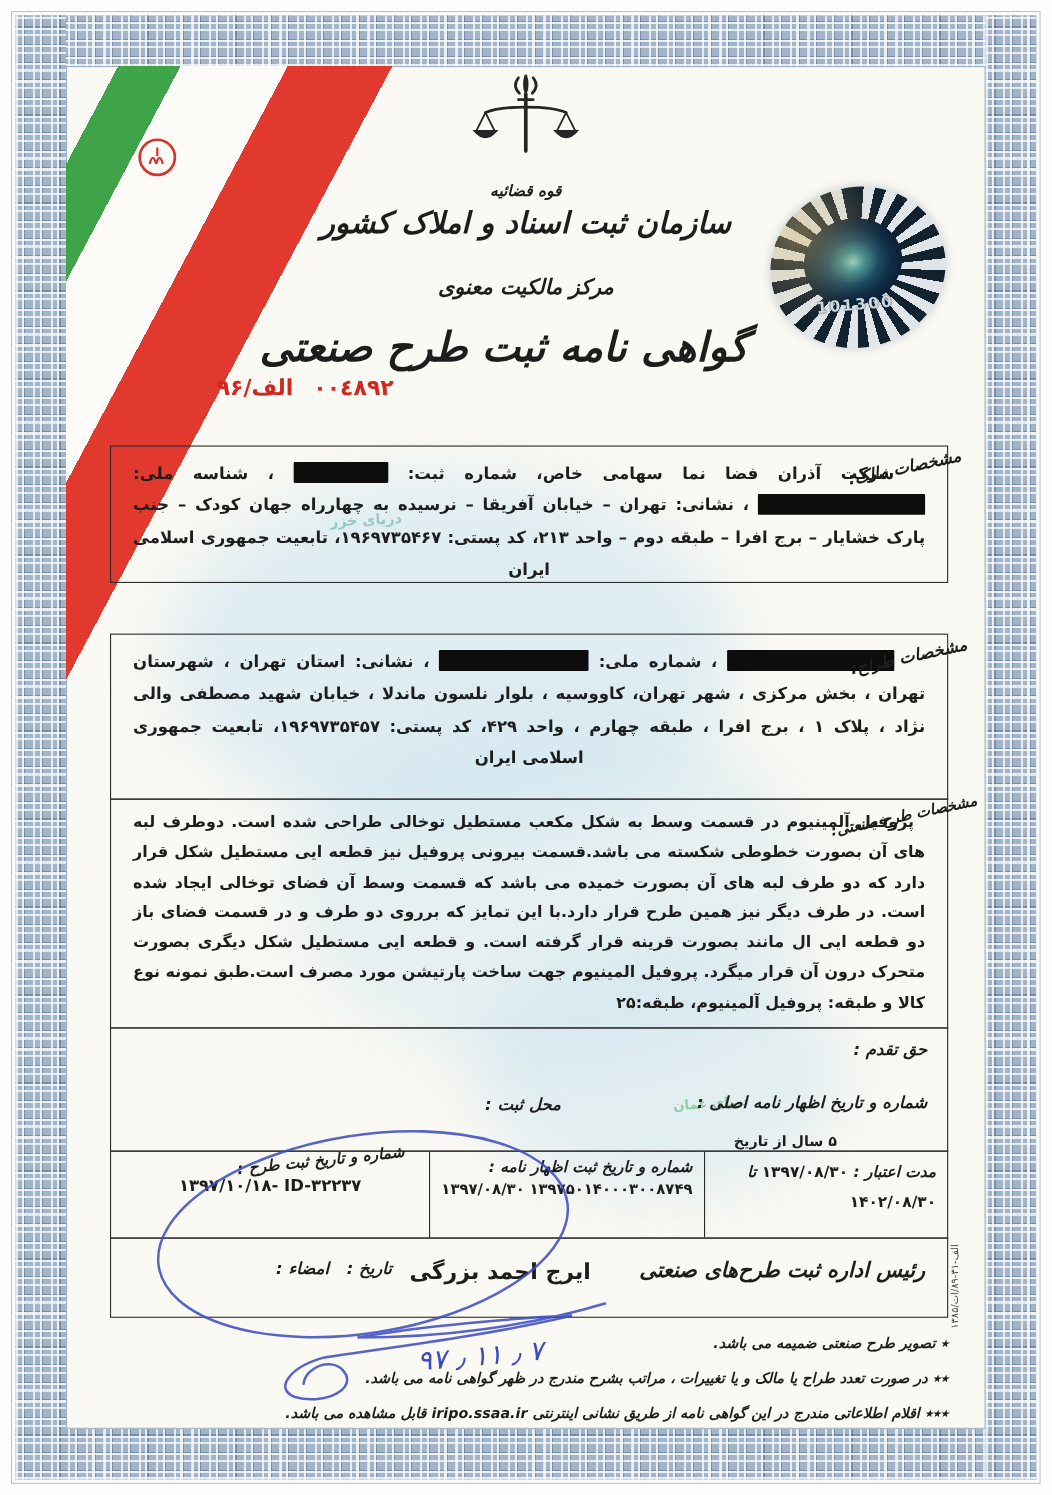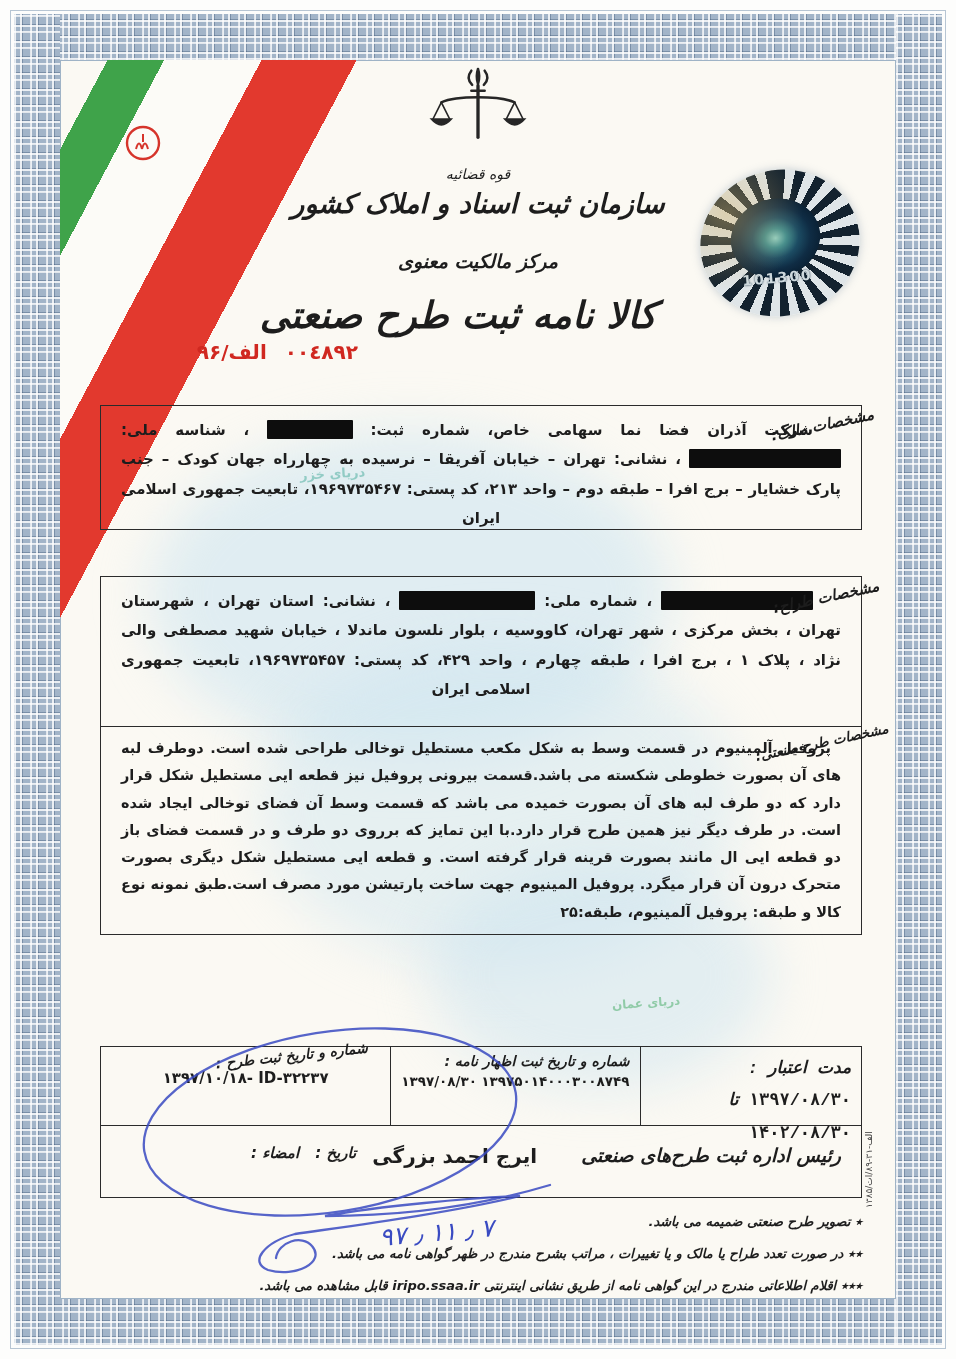--- a/index.html
+++ b/index.html
@@ -26,21 +26,21 @@
   .sea{position:absolute;font-weight:700;pointer-events:none;}
   .sea-n{left:300px;top:466px;font-size:13px;color:rgba(80,175,160,.55);transform:rotate(-3deg);}
   .sea-s{left:612px;top:996px;font-size:12px;color:rgba(90,180,120,.6);transform:rotate(-4deg);}
   
   .flag{position:absolute;left:60px;top:60px;width:400px;height:640px;overflow:hidden;pointer-events:none;
     background:linear-gradient(118deg, rgba(0,0,0,0) 0 42px, #3fa34a 42px 92px, #fcfbf7 92px 178px, #e2392e 178px 262px, rgba(0,0,0,0) 262px);}
   .flag-emblem{position:absolute;left:64px;top:64px;width:38px;height:38px;}
   
   .judiciary-emblem{position:absolute;left:428px;top:64px;width:100px;height:100px;}
   .h-line{position:absolute;text-align:center;direction:rtl;}
-  .judiciary-line{left:328px;top:166px;width:300px;font-size:14px;font-weight:400;font-style:italic;}
+  .judiciary-line{left:328px;top:166px;width:300px;font-size:14px;font-weight:700;font-style:italic;}
   .org-line{left:208px;top:188px;width:540px;font-size:27px;font-weight:700;font-style:italic;}
   .center-line{left:328px;top:250px;width:300px;font-size:19px;font-weight:700;font-style:italic;}
   .cert-title{left:148px;top:294px;width:620px;font-size:37px;font-weight:700;font-style:italic;}
   .serial{position:absolute;left:108px;top:340px;width:250px;direction:rtl;display:flex;gap:18px;
           color:#d02820;font-size:20px;font-weight:700;}
   
   .holo{position:absolute;left:700px;top:170px;width:160px;height:146px;border-radius:50%;transform:rotate(-14deg);
     background:
       radial-gradient(closest-side at 48% 46%, #8fd0c5 0%, #3f8d8f 14%, #1c4c63 30%, #0f2c44 46%, #0b2236 58%, rgba(0,0,0,0) 59%),
       repeating-conic-gradient(from 10deg, #13222f 0deg 8deg, #dfe5e8 8deg 16deg);
@@ -70,21 +70,21 @@
   .lbl-spec{left:754px;top:734px;font-size:13.5px;}
   
   .prio-item{position:absolute;font-size:15px;direction:rtl;}
   .prio-1{right:18px;top:10px;}
   .prio-2{right:18px;top:58px;}
   .prio-3{left:340px;top:60px;}
   .prio-note{position:absolute;right:100px;bottom:0px;font-size:13px;font-weight:700;direction:rtl;}
   
   .cell{box-sizing:border-box;border-left:1.5px solid #2b2b2b;padding:6px 10px;direction:rtl;}
   .cell:last-child{border-left:none;}
-  .c-validity{width:222px;font-size:17px;font-weight:700;line-height:1.9;font-family:Liberation Mono, monospace;}
+  .c-validity{width:222px;font-size:14px;font-weight:700;line-height:1.9;}
   .c-decl{width:250px;}
   .c-design{width:290px;}
   .cell .lab{font-size:14px;display:block;text-align:right;}
   .c-decl .vals{display:flex;justify-content:space-between;font-size:13.5px;font-weight:700;margin-top:4px;}
   .c-design .lab{transform:rotate(-6deg);margin-right:12px;}
   .c-design .val{display:block;direction:ltr;text-align:center;font-size:15px;font-weight:700;margin-top:0;}
   
   .box-sign .row{display:flex;direction:rtl;justify-content:space-between;align-items:flex-start;
                  padding:18px 20px 0 150px;}
   .sig-role{font-size:19px;margin-left:28px;} .sig-name{font-size:20px;font-weight:700;font-style:normal;}
@@ -135,21 +135,21 @@
       <path d="M16 46 L6 66 M16 46 L26 66" stroke-width="2"></path>
       <path d="M4 66 Q16 80 28 66 Z" fill="#262626" stroke-width="2"></path>
       <path d="M104 46 L94 66 M104 46 L114 66" stroke-width="2"></path>
       <path d="M92 66 Q104 80 116 66 Z" fill="#262626" stroke-width="2"></path>
     </g>
   </svg>
 
   <div class="h-line judiciary-line">قوه قضائیه</div>
   <div class="h-line center-line">مرکز مالکیت معنوی</div>
   <div class="h-line org-line">سازمان ثبت اسناد و املاک کشور</div>
-  <div class="h-line cert-title">کالا نامه ثبت طرح صنعتی</div>
+  <div class="h-line cert-title">گواهی نامه ثبت طرح صنعتی</div>
 
   <div class="serial">
     <span>۰۰٤۸۹۲</span>
     <span>الف/۹۶</span>
   </div>
 
   <div class="holo">
     <span class="holo-number">101300</span>
   </div>
 
@@ -172,20 +172,26 @@
       <span>، نشانی: استان تهران ، شهرستان تهران ، بخش مرکزی ، شهر تهران، کاووسیه ، بلوار نلسون ماندلا ، خیابان شهید مصطفی والی نژاد ، پلاک ۱ ، برج افرا ، طبقه چهارم ، واحد ۴۲۹، کد پستی: ۱۹۶۹۷۳۵۴۵۷، تابعیت جمهوری اسلامی ایران</span>
     </p>
   </div>
   <div class="box-label lbl-designer">مشخصات طراح:</div>
 
   <div class="fbox box-spec">
     <p>پروفیل آلمینیوم در قسمت وسط به شکل مکعب مستطیل توخالی طراحی شده است. دوطرف لبه های آن بصورت خطوطی شکسته می باشد.قسمت بیرونی پروفیل نیز قطعه ایی مستطیل شکل قرار دارد که دو طرف لبه های آن بصورت خمیده می باشد که قسمت وسط آن فضای توخالی ایجاد شده است. در طرف دیگر نیز همین طرح قرار دارد.با این تمایز که برروی دو طرف و در قسمت فضای باز دو قطعه ایی ال مانند بصورت قرینه قرار گرفته است. و قطعه ایی مستطیل شکل دیگری بصورت متحرک درون آن قرار میگرد. پروفیل المینیوم جهت ساخت پارتیشن مورد مصرف است.طبق نمونه نوع کالا و طبقه: پروفیل آلمینیوم، طبقه:۲۵</p>
   </div>
   <div class="box-label lbl-spec">مشخصات طرح صنعتی:</div>
 
+  <div class="fbox box-priority">
+    <div class="prio-item prio-1 callig">حق تقدم :</div>
+    <div class="prio-item prio-2 callig">شماره و تاریخ اظهار نامه اصلی :</div>
+    <div class="prio-item prio-3 callig">محل ثبت :</div>
+    <div class="prio-note">۵ سال از تاریخ</div>
+  </div>
 
   <div class="fbox box-table">
     <div class="cell c-validity">
       <span class="callig">مدت اعتبار :</span>
       <span>۱۳۹۷/۰۸/۳۰</span>
       <span class="callig">تا</span>
       <span>۱۴۰۲/۰۸/۳۰</span>
     </div>
     <div class="cell c-decl">
       <span class="lab callig">شماره و تاریخ ثبت اظهار نامه :</span>

